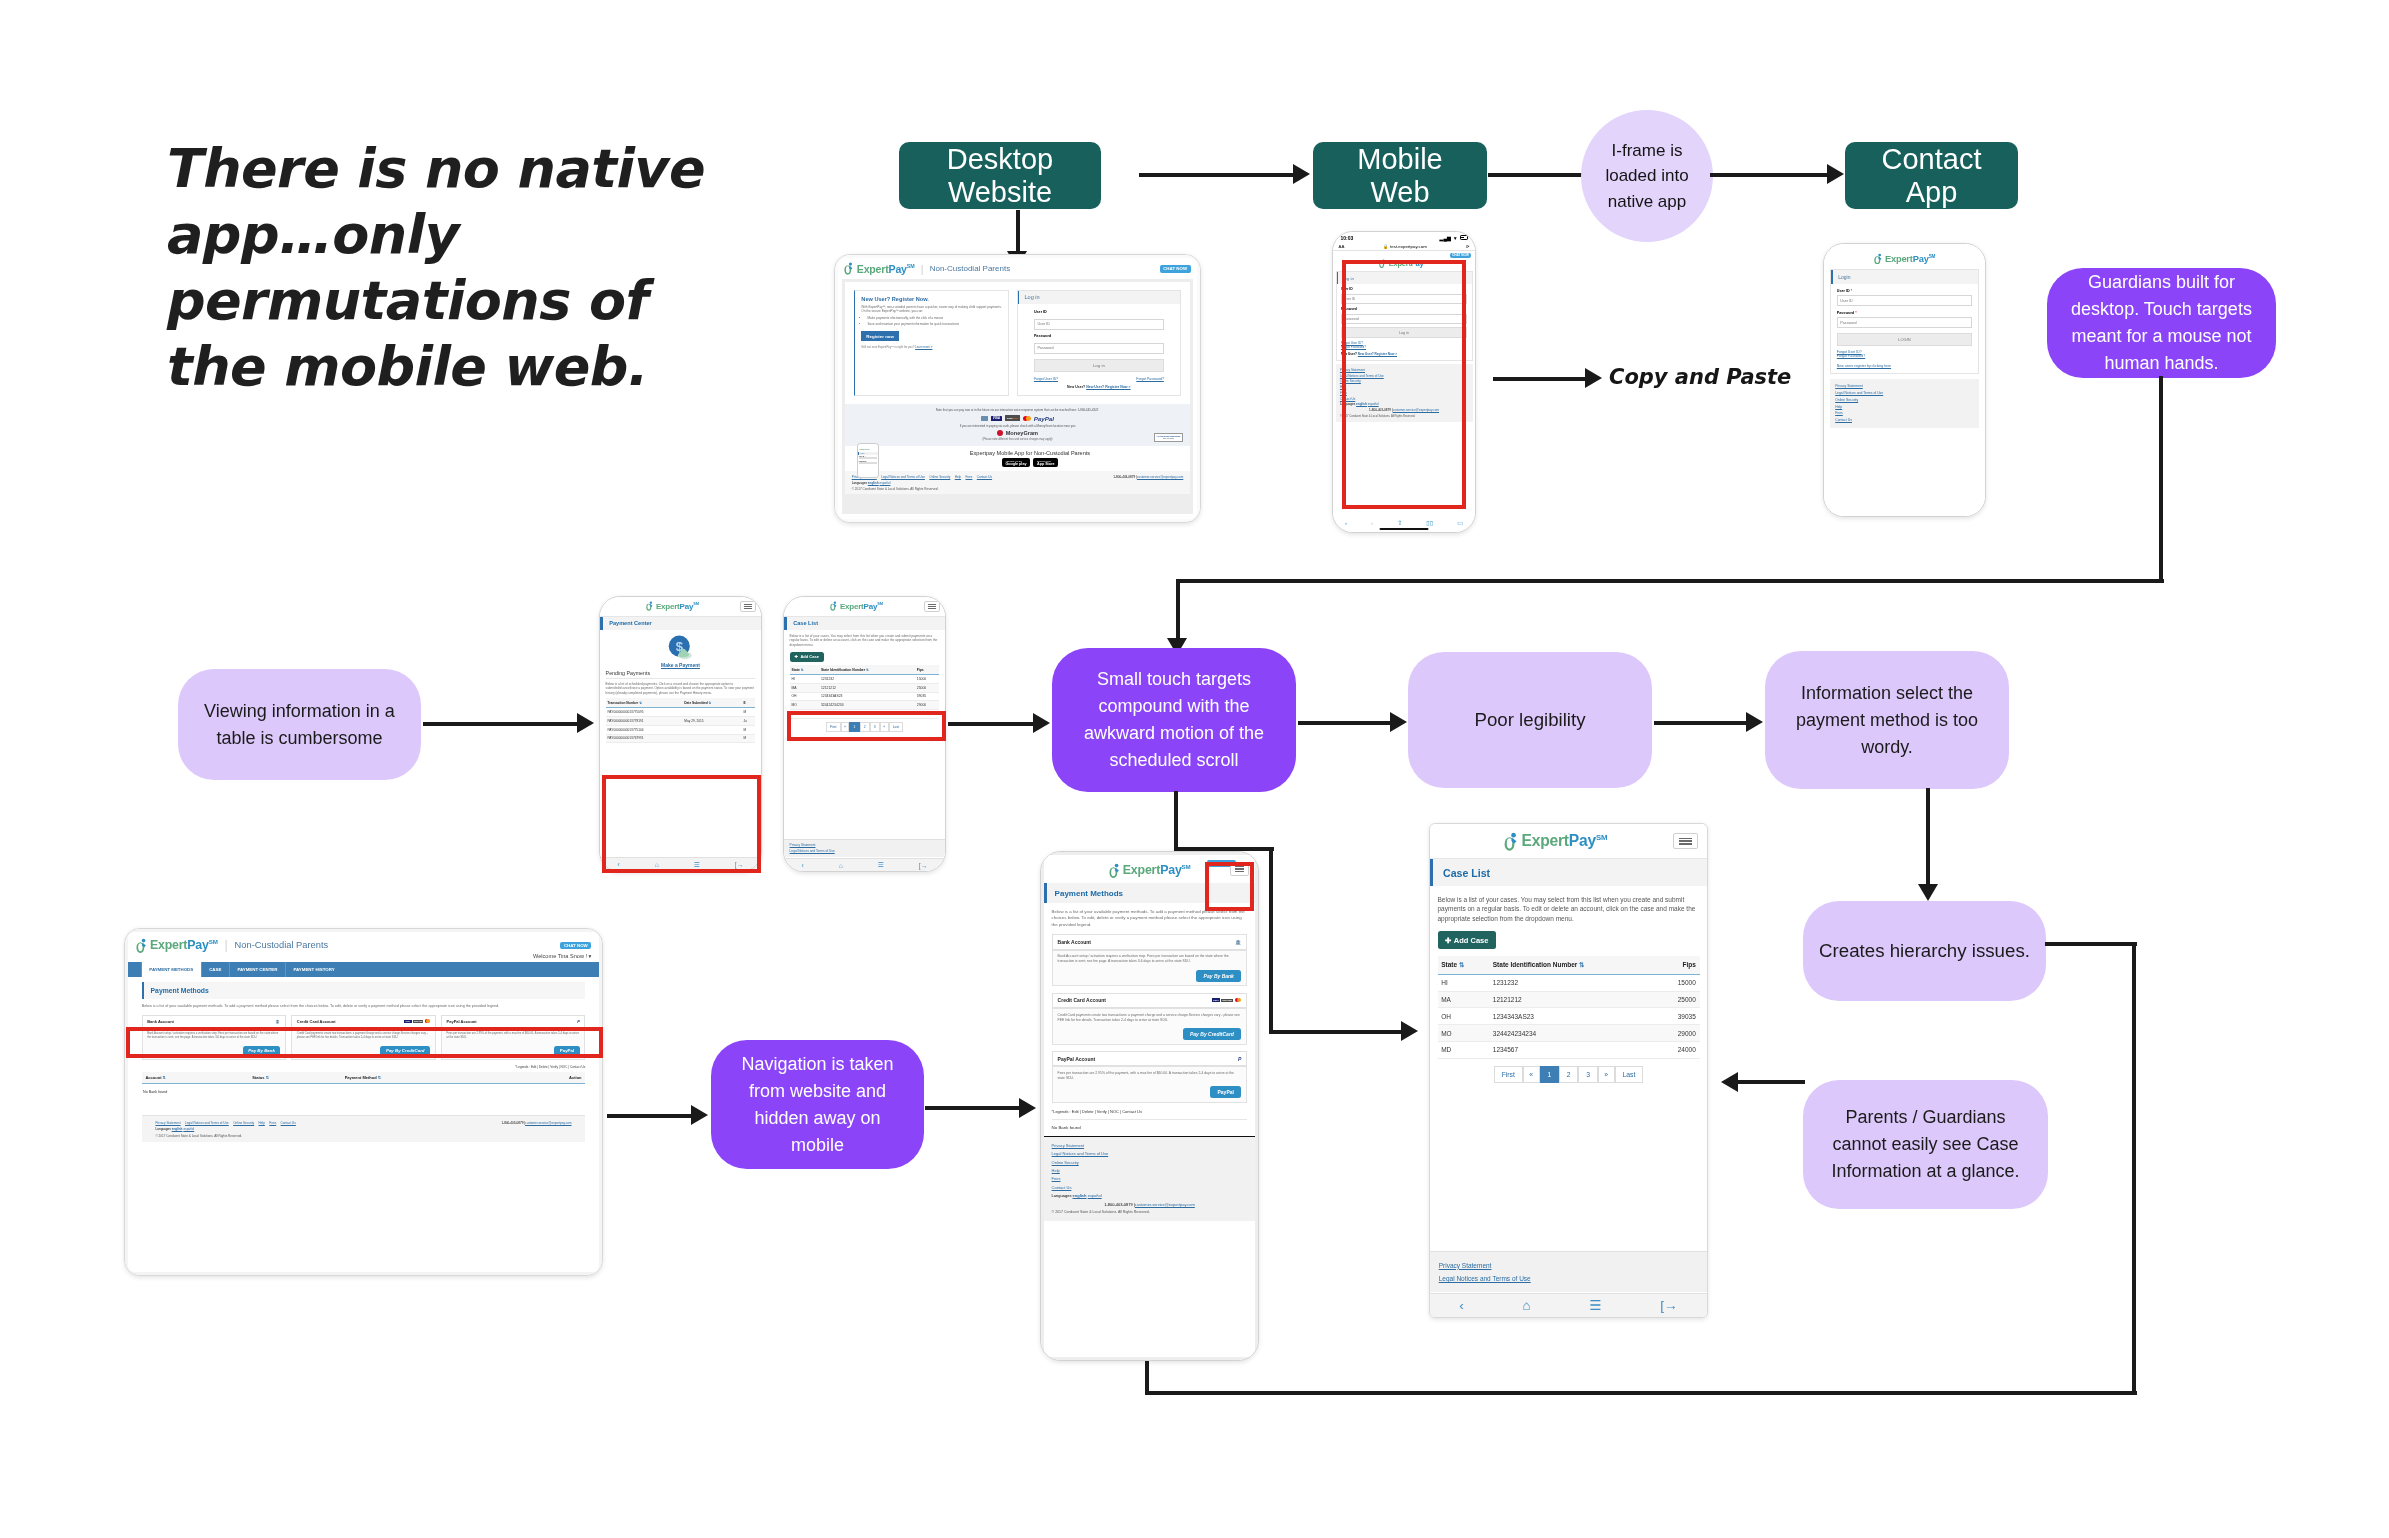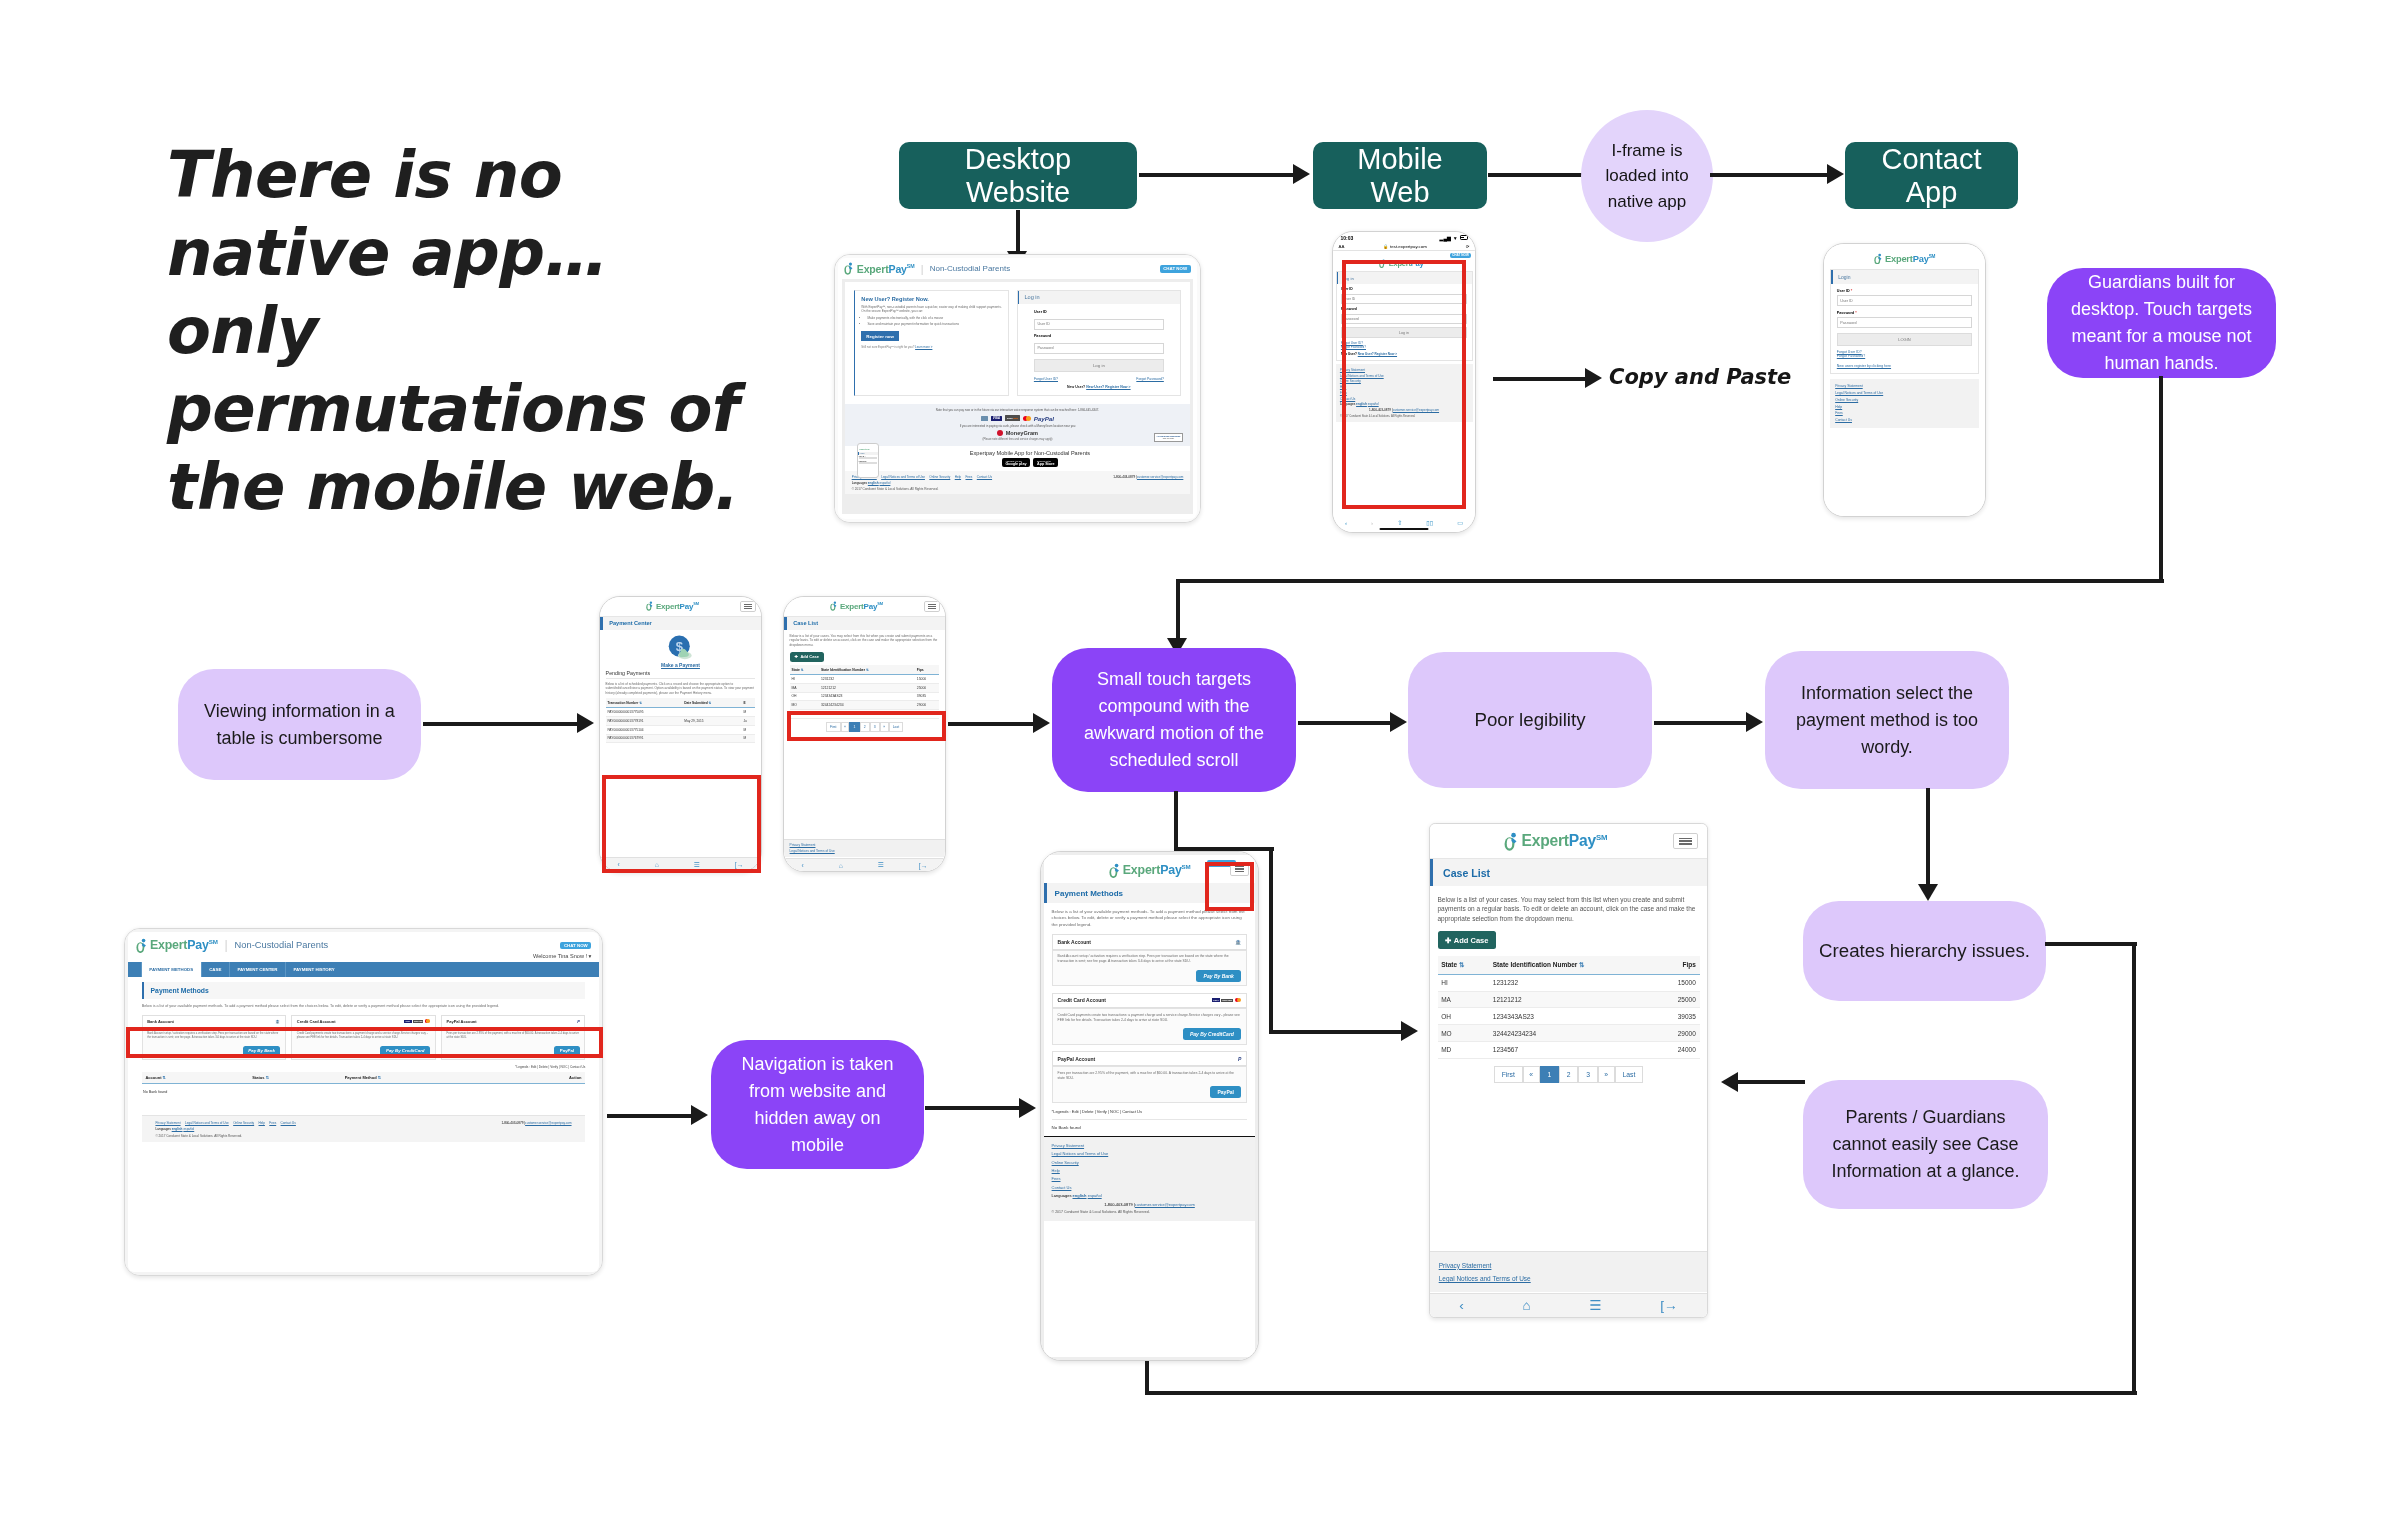--- a/index.html
+++ b/index.html
@@ -9,21 +9,21 @@
     width:2389px; height:1538px; position:relative; overflow:hidden;
     font-family:"Liberation Sans", sans-serif;
     -webkit-font-smoothing:antialiased;
   }
   .abs { position:absolute; }
 
   
   #headline {
     left:167px; top:136px; width:585px;
     font-family:"DejaVu Sans", sans-serif;
-    font-size:64px; line-height:1.22; font-style:italic; font-weight:700;
+    font-size:54px; line-height:1.22; font-style:italic; font-weight:700;
     color:#1f1f1f; letter-spacing:-0.6px;
   }
 
   
   .teal-box {
     background:#17605c; color:#ffffff; border-radius:10px;
     display:flex; align-items:center; justify-content:center;
     font-size:29px; font-weight:400; text-align:center; padding:0 13.7px;
   }
   .ellipse {
@@ -92,21 +92,21 @@
   .tab-row { background:#3d7fb5; display:flex; color:#fff; }
   .tab-row div { border-right:0.6px solid #5d97c5; font-weight:700; }
   .tab-row div.on { background:#fff; color:#2b6ca3; }
   .chat-now { background:#3ea3dd; color:#fff; border-radius:1.9px; font-weight:700; display:inline-flex; align-items:center; gap:1.9px; }
 </style>
 </head>
 <body>
 
 <div id="headline" class="abs">There is no native app…only permutations of the mobile web.</div>
 
-<div class="teal-box abs" style="left:899px; top:142px; width:238px; height:67px;">Desktop Website</div>
+<div class="teal-box abs" style="left:899px; top:142px; width:202px; height:67px;">Desktop Website</div>
 
 <div class="ln lnh abs" style="left:1139px; top:173px; width:156px;"></div>
 <div class="arw arw-r abs" style="left:1293px; top:164px;"></div>
 
 <div class="teal-box abs" style="left:1313px; top:142px; width:174px; height:67px;">Mobile Web</div>
 
 <div class="ln lnh abs" style="left:1488px; top:173px; width:100px;"></div>
 
 <div class="ellipse abs" style="left:1581px; top:110px; width:132px; height:132px;">I-frame is loaded into native app</div>
 

